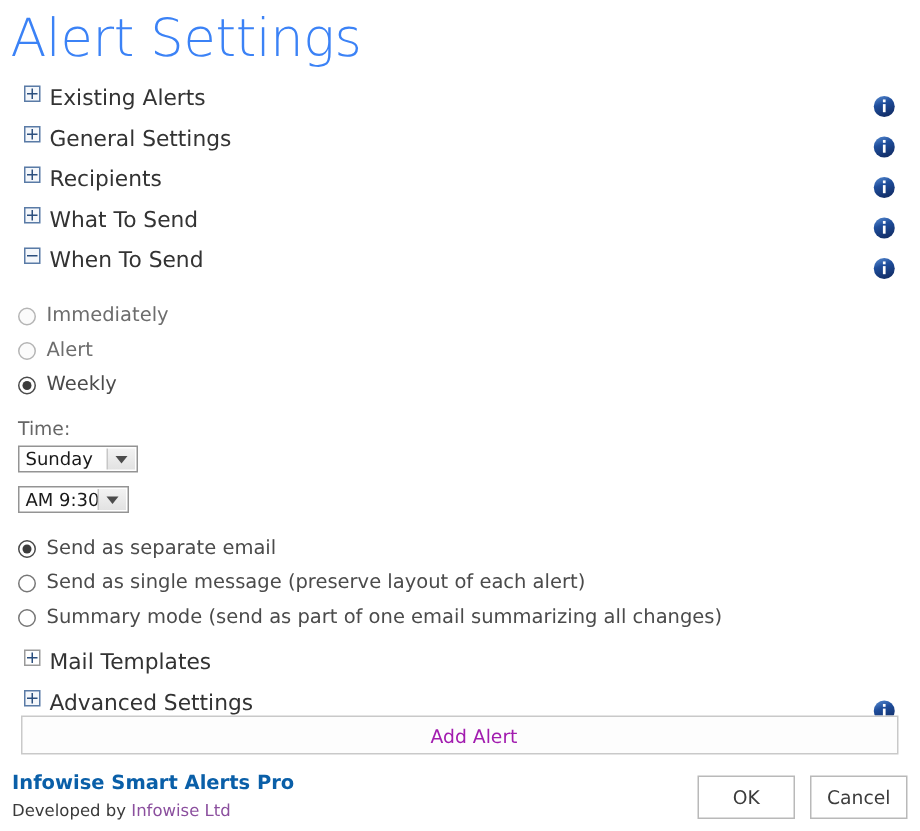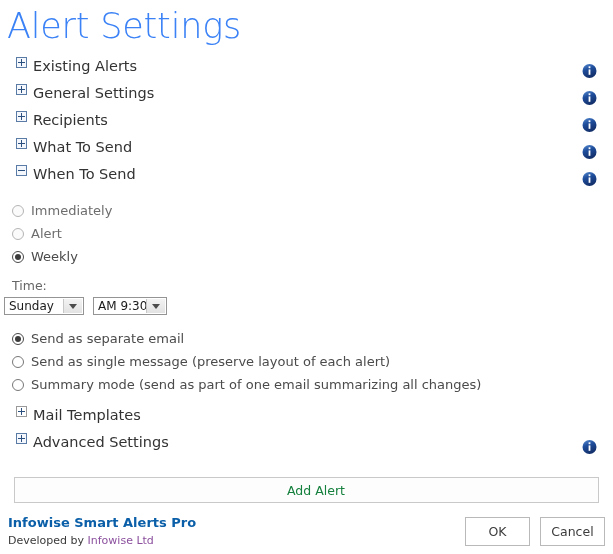--- a/index.html
+++ b/index.html
@@ -132,22 +132,23 @@
     font-size: 12.5px;
     color: #666666;
     font-family: "DejaVu Sans", sans-serif;
     padding-left: 12px;
     margin-top: 10px;
     margin-bottom: 4px;
     line-height: 15px;
   }
   .selects {
     display: flex;
-    padding-left: 4px;
+    padding-left: 12px;
     gap: 9px;
+    flex-direction: column;
   }
   .sel {
     position: relative;
     display: inline-flex;
     align-items: center;
     height: 18px;
     border: 1px solid #949494;
     background: #ffffff;
     box-sizing: border-box;
     padding: 0 22px 0 4px;
@@ -185,21 +186,21 @@
     left: 14px;
     right: 14px;
     top: 477px;
     height: 26px;
     border: 1px solid #c9c9c9;
     background: #fdfdfd;
     display: flex;
     align-items: center;
     justify-content: center;
     font-size: 12.5px;
-    color: #15803d;
+    color: #a21caf;
     font-family: "DejaVu Sans", sans-serif;
     box-sizing: border-box;
     cursor: pointer;
     padding-left: 19px;
   }
 
   
   .footer {
     position: absolute;
     left: 0;

